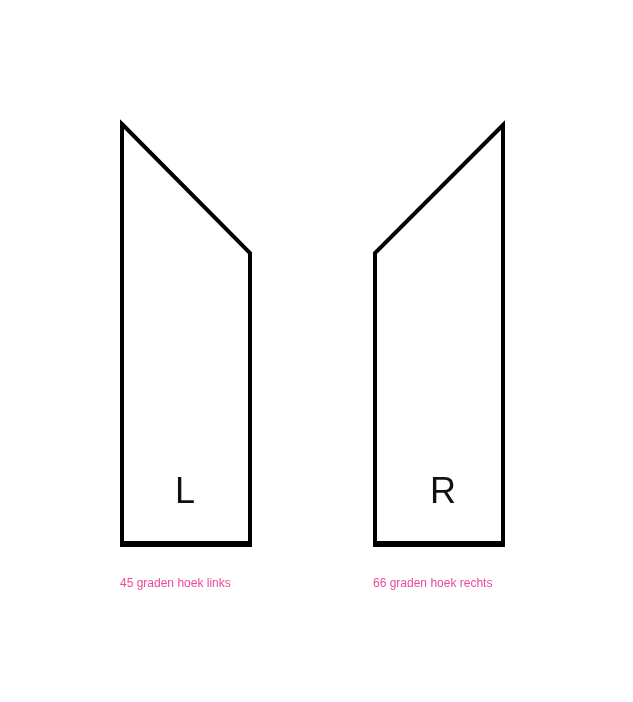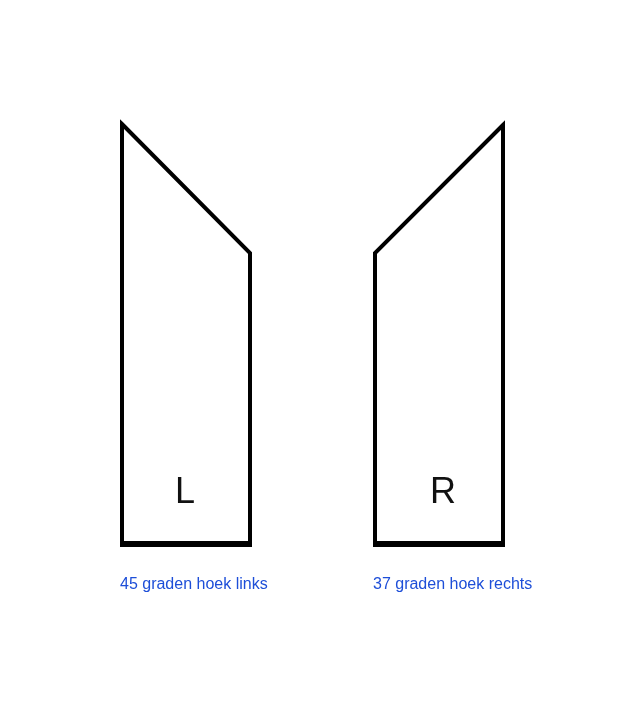--- a/index.html
+++ b/index.html
@@ -40,24 +40,24 @@
     font-size: 36px;
     line-height: 36px;
     text-align: center;
     color: #111111;
   }
   .panel-label.left { left: 165px; }
   .panel-label.right { left: 423px; }
   .panel-caption {
     position: absolute;
     top: 574px;
-    font-size: 16px;
+    font-size: 12px;
     line-height: 19px;
     white-space: nowrap;
-    color: #1d4ed8;
+    color: #ec4899;
     text-align: right;
   }
   .panel-caption.left { left: 120px; }
   .panel-caption.right { left: 373px; }
   .cutting-note {
     position: absolute;
     left: 31px;
     top: 645px;
     font-size: 16px;
     line-height: 19px;
@@ -76,16 +76,16 @@
     <polygon class="panel-outline" points="503,125 375,253 375,545 503,545"></polygon>
     <polyline class="panel-bottom-edge" points="373,544 505,544"></polyline>
   </svg>
 
   <div class="panel-label left">L</div>
 
   <div class="panel-label right">R</div>
 
   <div class="panel-caption left">45 graden hoek links</div>
 
-  <div class="panel-caption right">37 graden hoek rechts</div>
+  <div class="panel-caption right">66 graden hoek rechts</div>
 
 
 </div>
 
 </body></html>

